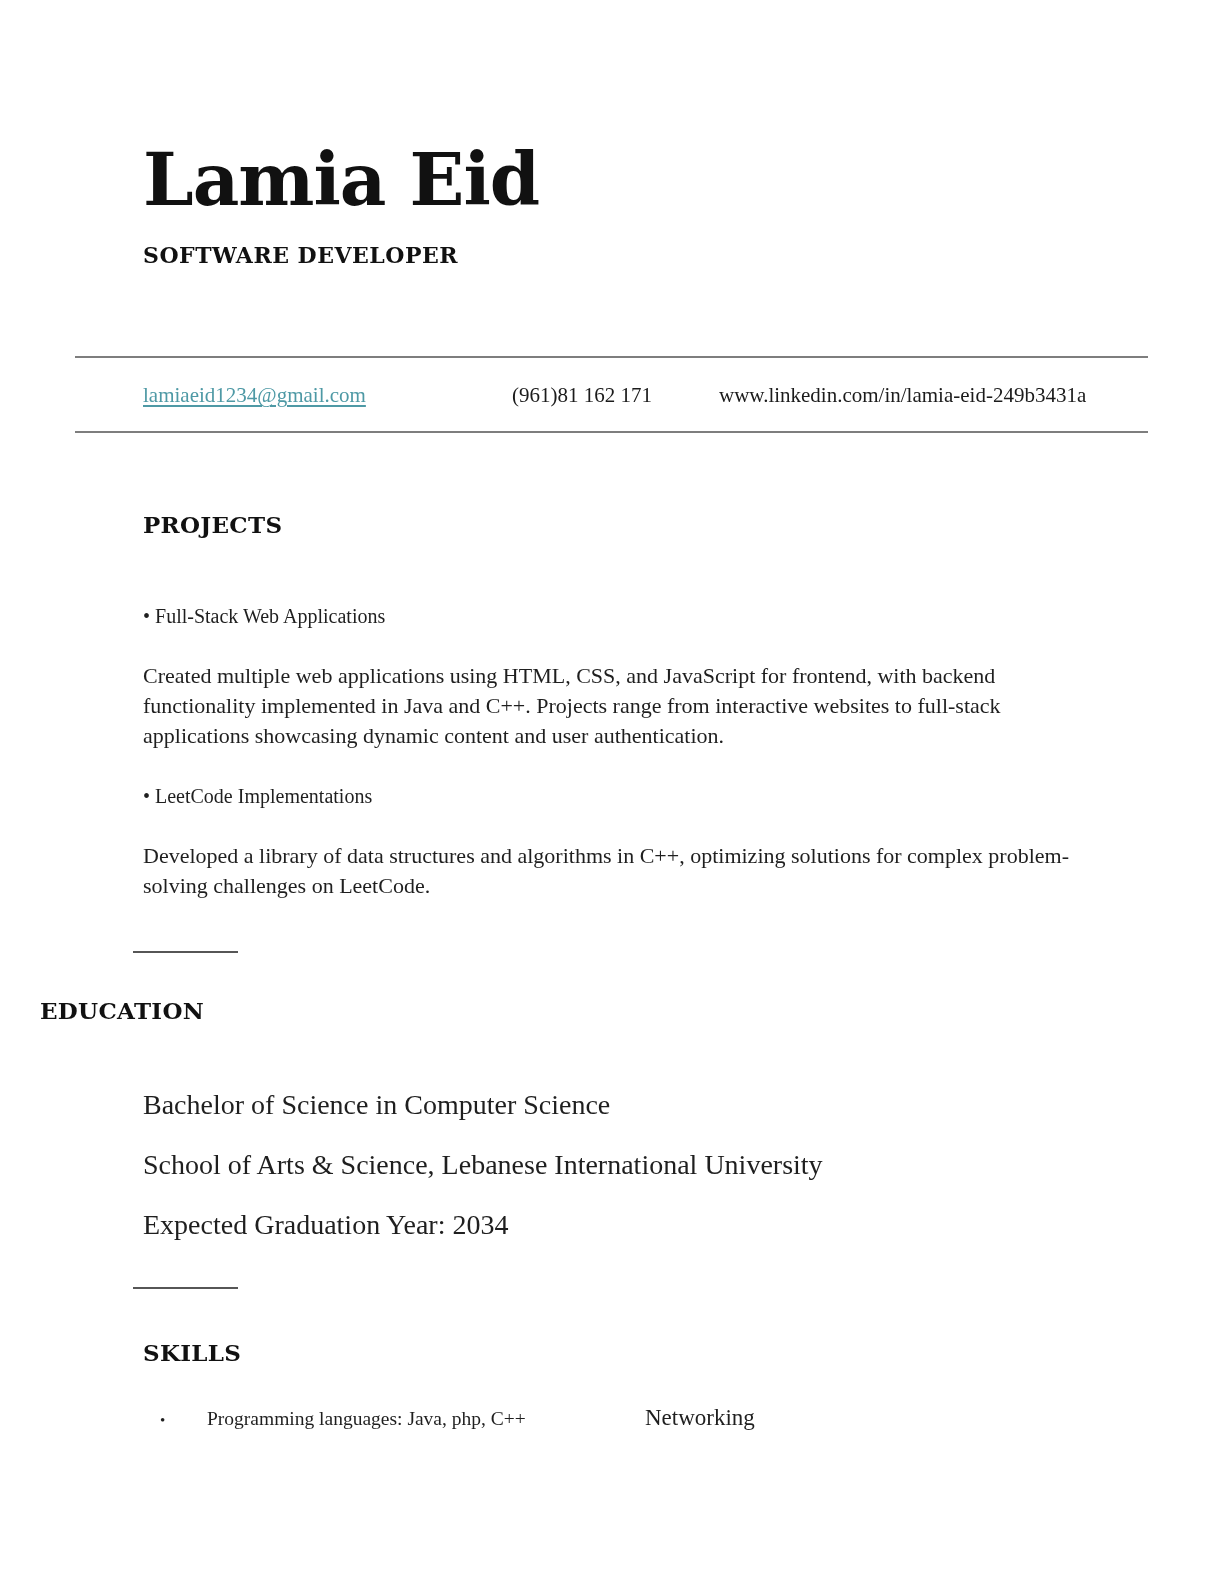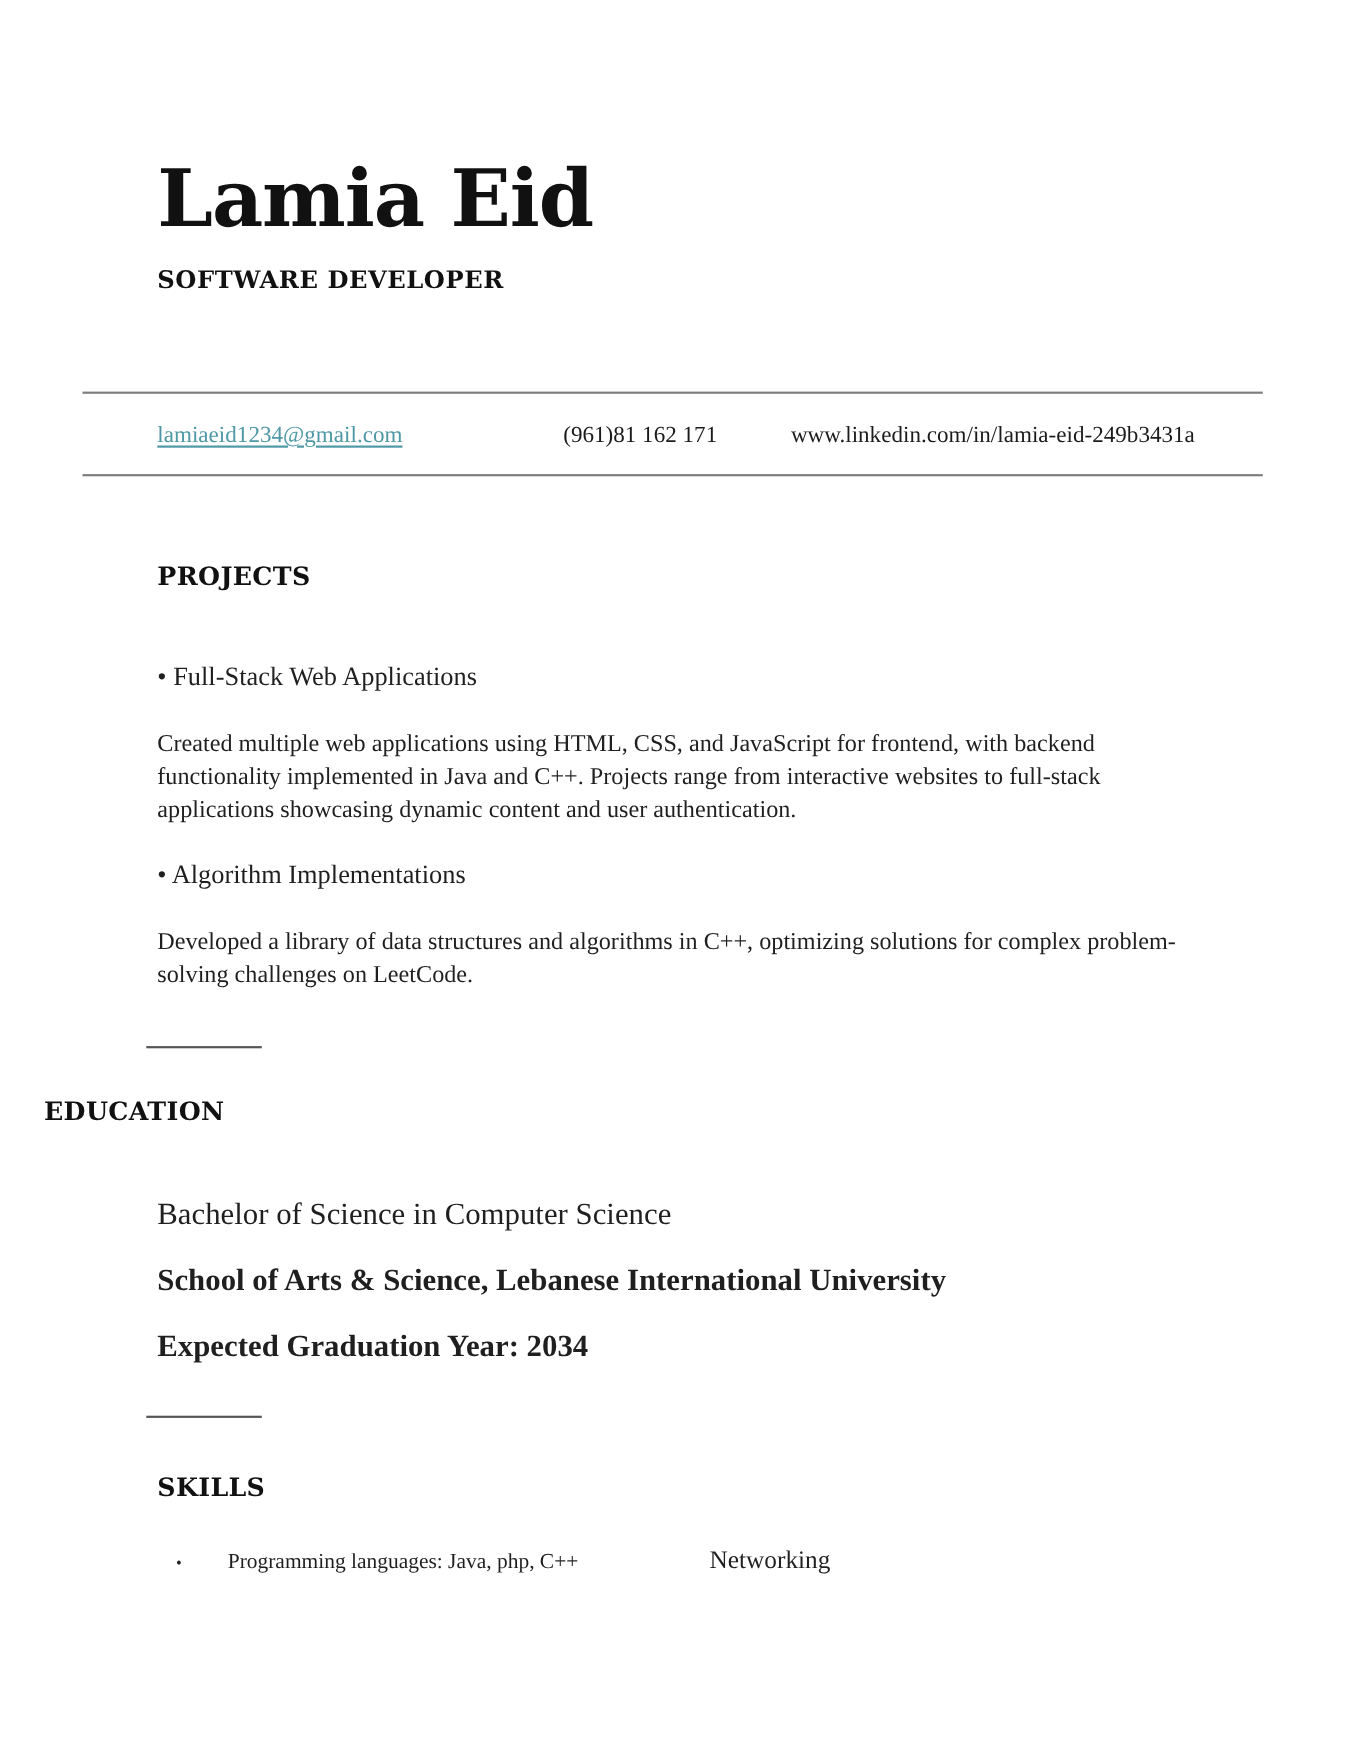--- a/index.html
+++ b/index.html
@@ -64,21 +64,21 @@
     letter-spacing: 0.3px;
     color: #111111;
     line-height: 28px;
   }
   .h-projects  { margin-top: 78px; }
   .h-education { margin-top: 44px; margin-left: 40px; }
   .h-skills    { margin-top: 50px; }
 
   .bullet-line {
     margin-left: 143px;
-    font-size: 24px;
+    font-size: 20px;
     line-height: 30px;
     color: #1f1f1f;
   }
   .bullet-1 { margin-top: 62px; }
   .bullet-2 { margin-top: 30px; }
 
   .para {
     margin-left: 143px;
     margin-top: 30px;
     width: 930px;
@@ -96,21 +96,21 @@
   .sub-divider-1 { margin-top: 50px; }
   .sub-divider-2 { margin-top: 48px; }
 
   .edu-line {
     margin-left: 143px;
     font-size: 28px;
     line-height: 28px;
     color: #1f1f1f;
   }
   .edu-1 { margin-top: 66px; }
-  .edu-2, .edu-3 { margin-top: 32px; font-weight: bold; }
+  .edu-2, .edu-3 { margin-top: 32px; }
 
   .skills-row {
     margin: 38px 0 0 160px;
     display: flex;
     align-items: baseline;
   }
   .skill-bullet {
     width: 47px;
     font-size: 15px;
     color: #1f1f1f;
@@ -143,21 +143,21 @@
   </div>
 
   <hr class="rule rule-bottom">
 
   <h2 class="section-heading h-projects">PROJECTS</h2>
 
   <div class="bullet-line bullet-1">• Full-Stack Web Applications</div>
 
   <p class="para">Created multiple web applications using HTML, CSS, and JavaScript for frontend, with backend functionality implemented in Java and C++. Projects range from interactive websites to full-stack applications showcasing dynamic content and user authentication.</p>
 
-  <div class="bullet-line bullet-2">• Algorithm Implementations</div>
+  <div class="bullet-line bullet-2">• LeetCode Implementations</div>
 
   <p class="para">Developed a library of data structures and algorithms in C++, optimizing solutions for complex problem-solving challenges on LeetCode.</p>
 
   <hr class="sub-divider sub-divider-1">
 
   <h2 class="section-heading h-education">EDUCATION</h2>
 
   <div class="edu-line edu-1">Bachelor of Science in Computer Science</div>
 
   <div class="edu-line edu-2">School of Arts &amp; Science, Lebanese International University</div>

